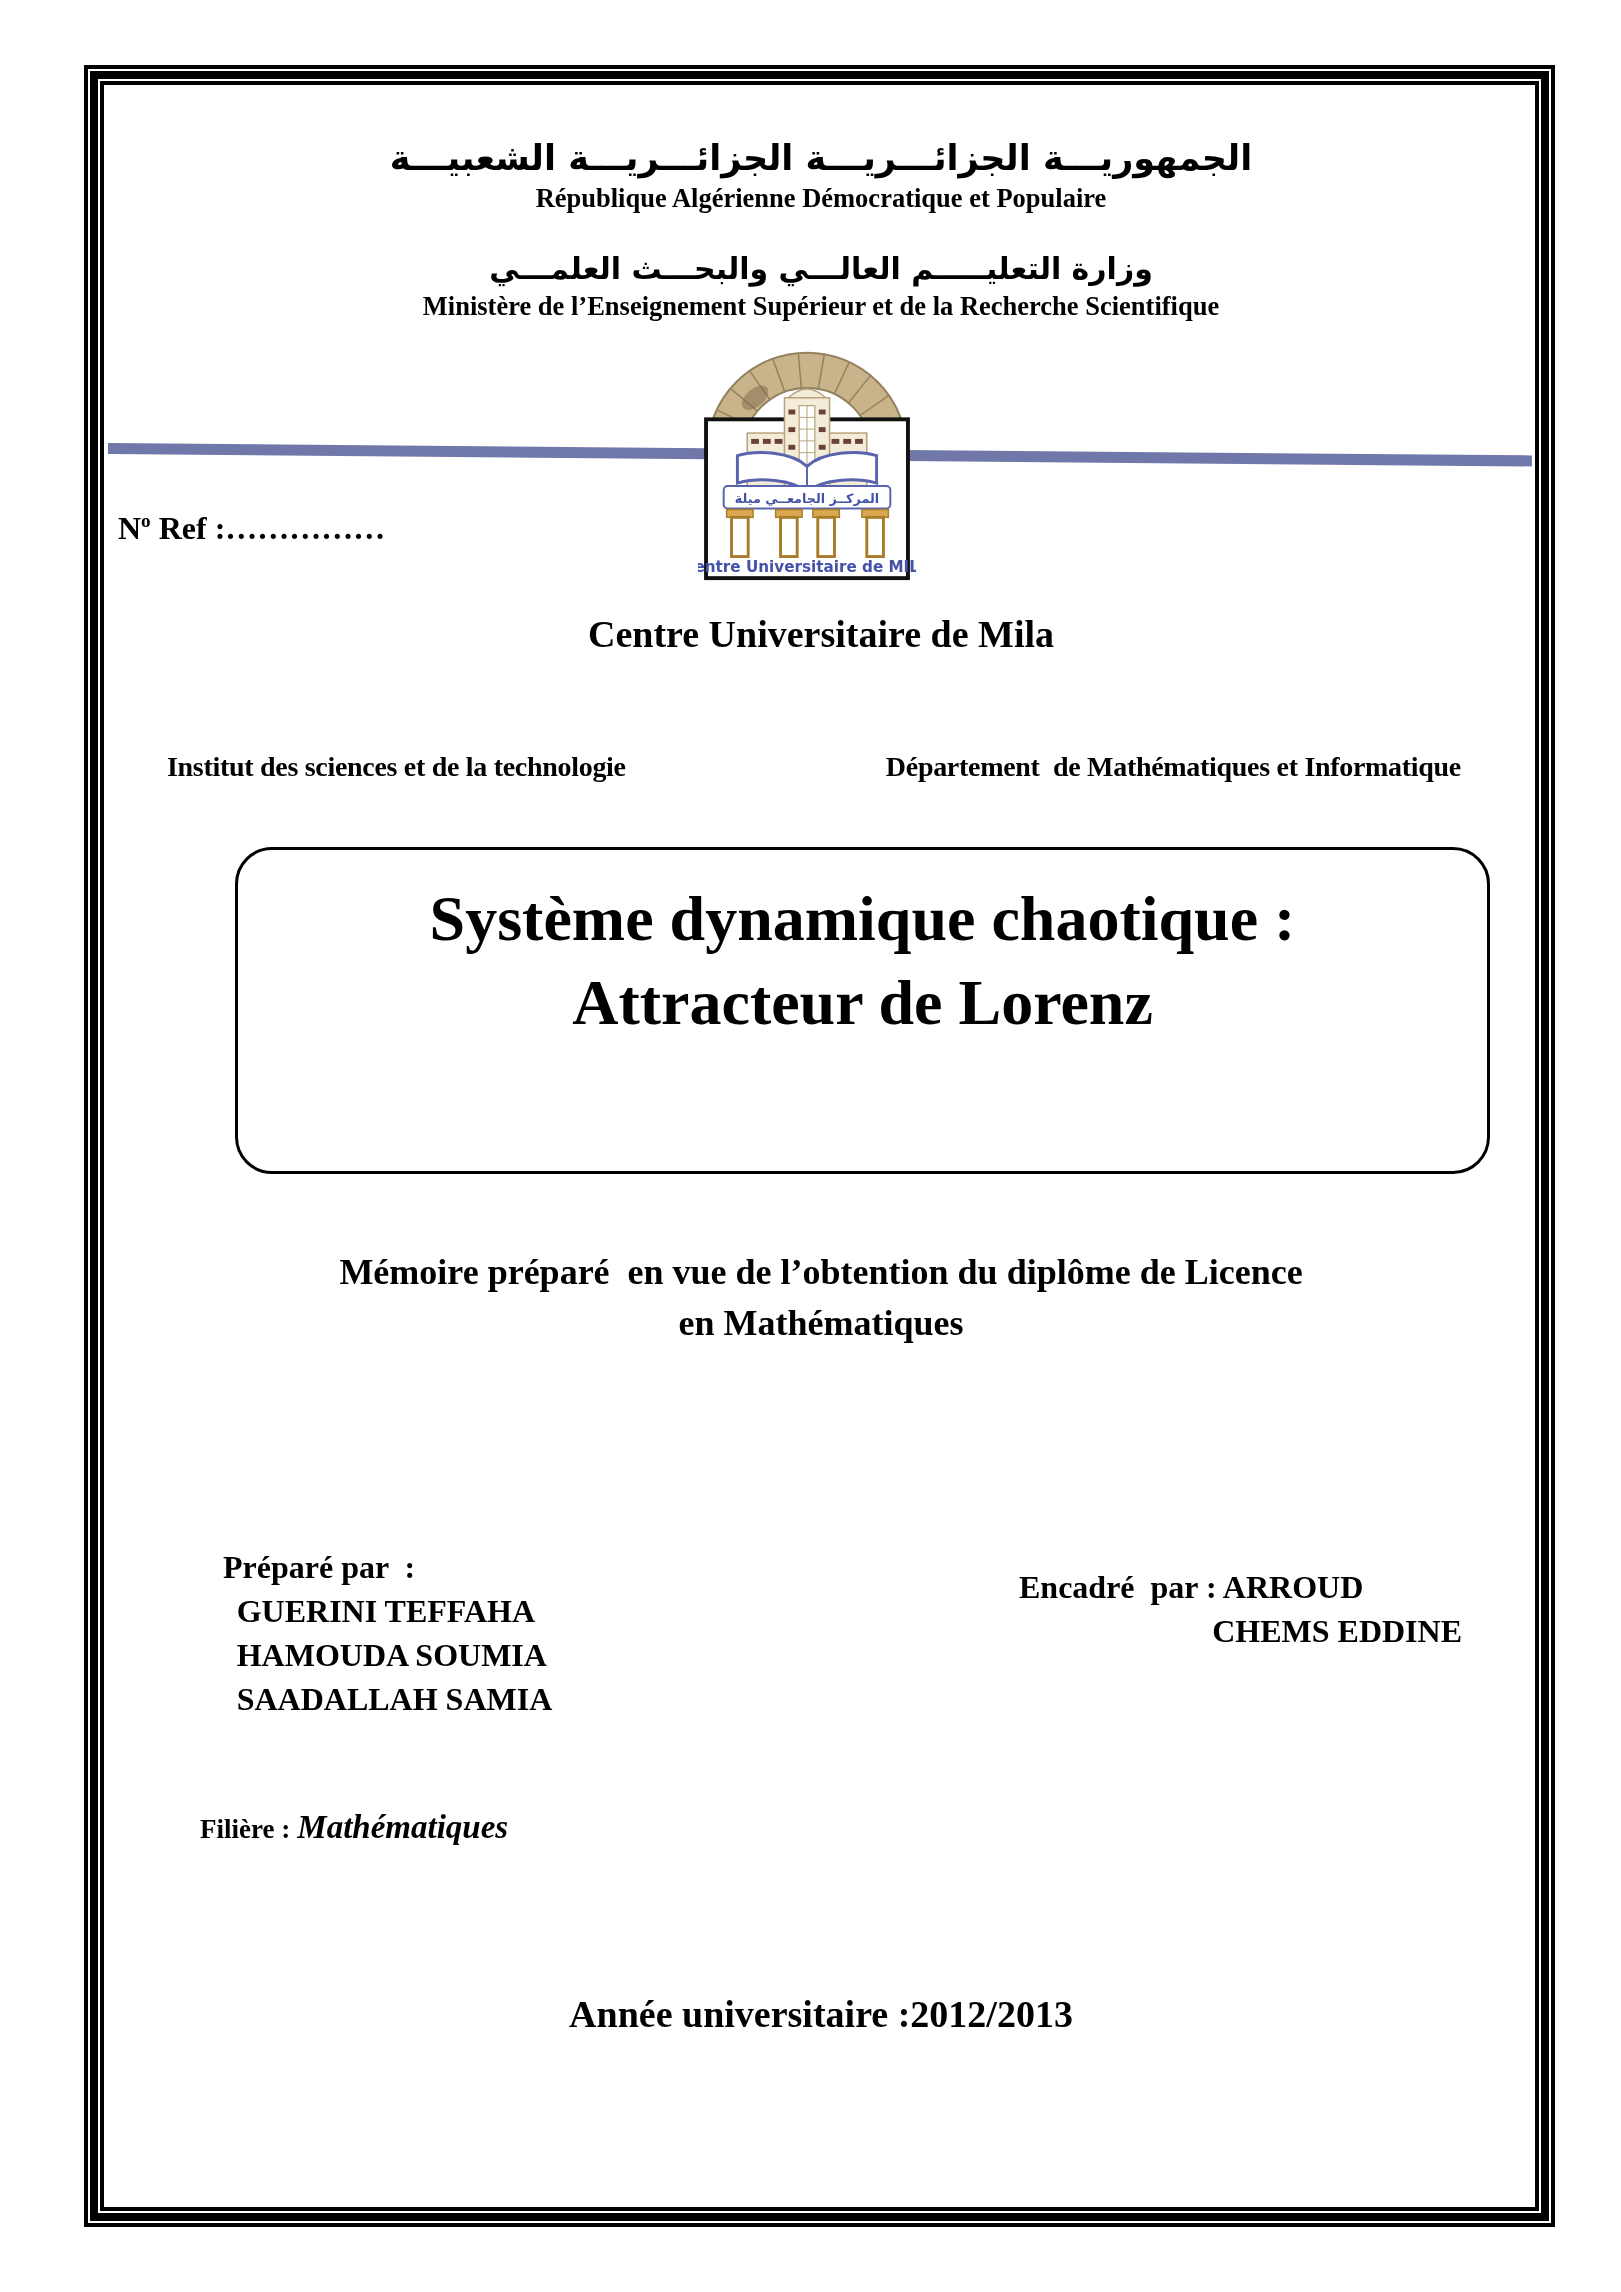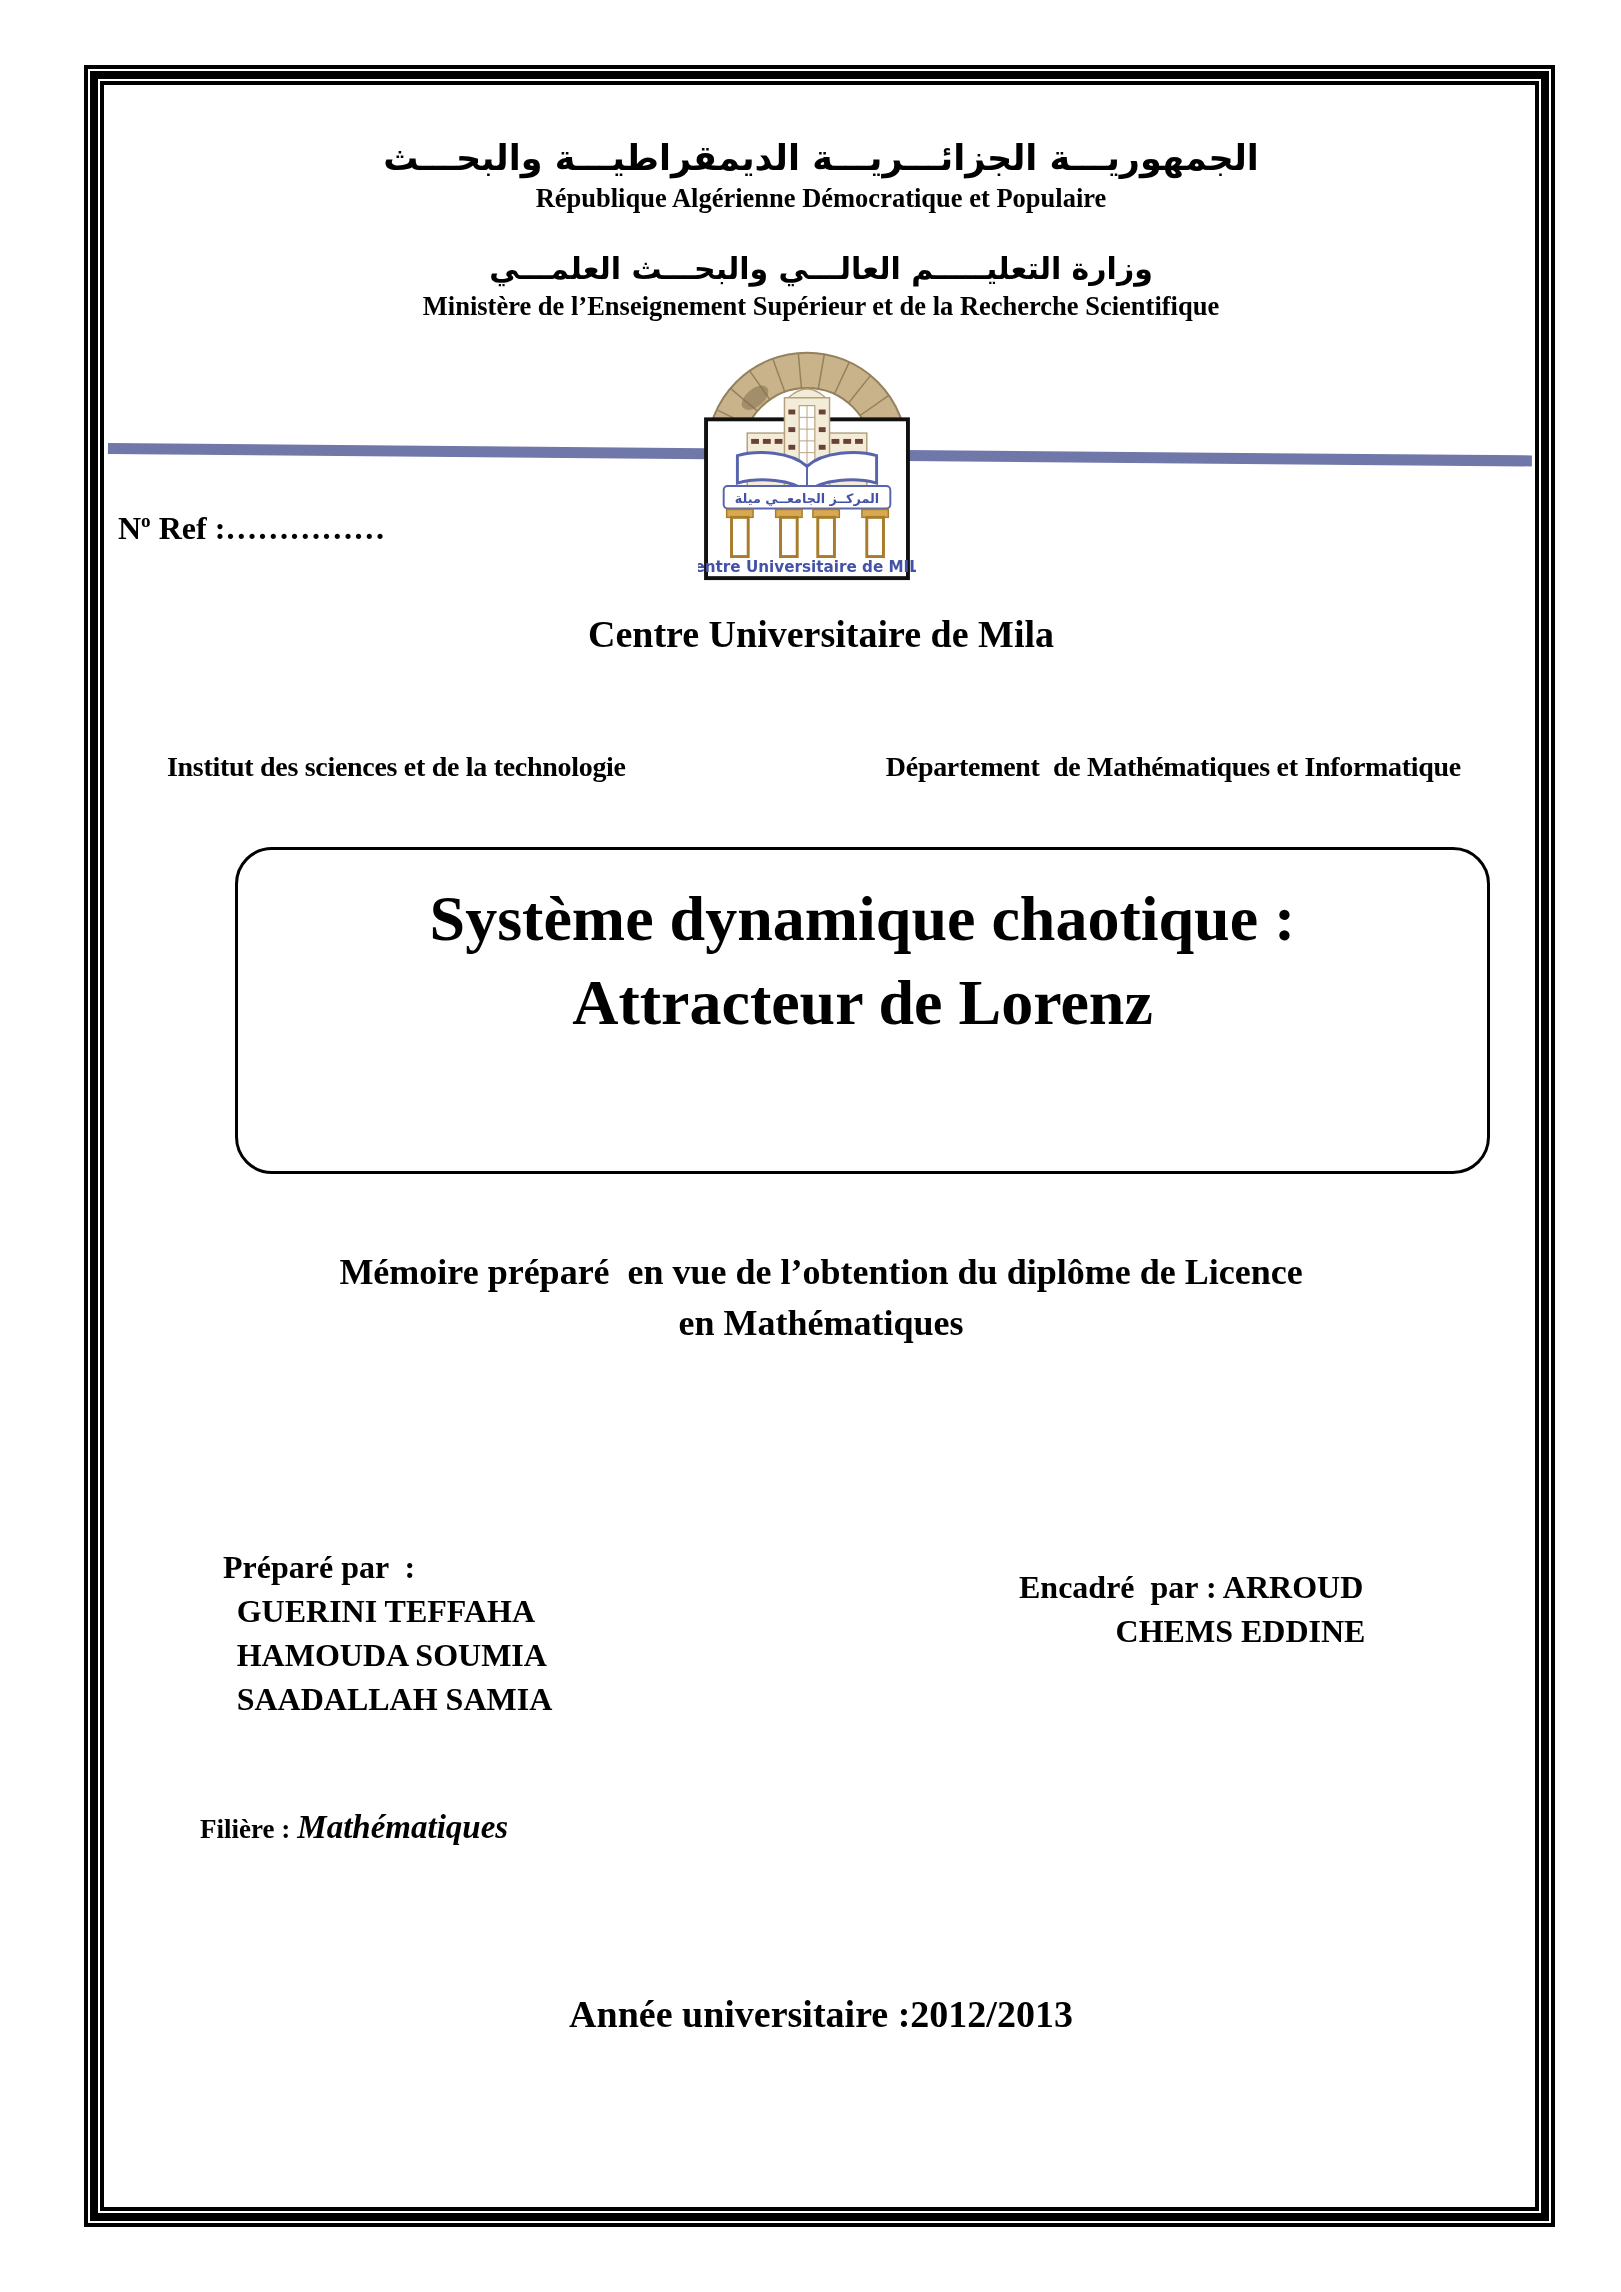--- a/index.html
+++ b/index.html
@@ -29,21 +29,21 @@
             border:3.9px solid #000;border-radius:37px;text-align:center;padding-top:27.4px;}
   .titlebox .t{font-size:64px;font-weight:bold;line-height:84px;}
   .memoire{position:absolute;top:1247px;left:110px;width:1422px;text-align:center;
            font-size:36px;font-weight:bold;line-height:51px;}
   .prep{position:absolute;left:223px;top:1545px;display:flex;font-size:32px;font-weight:bold;flex-direction:column;}
   .prep .names{margin-left:13.7px;}
   .prep .names div{line-height:44px;}
   .prep .lbl{line-height:44px;}
   .sup-block{position:absolute;left:1019px;top:1545px;width:443px;font-size:32px;font-weight:bold;}
   .sup-block .l1{line-height:44px;white-space:nowrap;margin-top:20px;}
-  .sup-block .l2{line-height:44px;text-align:center;}
+  .sup-block .l2{line-height:44px;text-align:right;}
   .track{position:absolute;top:1809px;left:110px;width:1422px;height:59px;}
   .grp{position:absolute;white-space:nowrap;}
   .grp.filiere{left:90px;}
   .grp.specialite{left:645px;}
   .grp .lab{font-size:27px;font-weight:bold;}
   .grp .col{font-size:27.4px;font-weight:bold;}
   .grp .val{font-size:33px;font-weight:bold;font-style:italic;}
   .year{position:absolute;top:1992px;left:110px;width:1422px;text-align:center;
         font-size:38px;font-weight:bold;}
   .pre{white-space:pre-wrap;}
@@ -54,21 +54,21 @@
 
 <div class="page">
 
   <div class="frame">
     <div class="mid">
         <div class="inner"></div>
       </div>
   </div>
 
   <div class="hdr">
-    <div class="ar1">الجمهوريـــة الجزائـــريـــة الديمقراطيـــة والبحـــث</div>
+    <div class="ar1">الجمهوريـــة الجزائـــريـــة الجزائـــريـــة الشعبيـــة</div>
     <div class="fr1">République Algérienne Démocratique et Populaire</div>
     <div class="ar2">وزارة التعليـــــم العالـــي والبحـــث العلمـــي</div>
     <div class="fr2">Ministère de l’Enseignement Supérieur et de la Recherche Scientifique</div>
   </div>
 
   <div class="rule"></div>
 
   <div class="ref"><span>N</span><sup>o</sup><span class="pre"> Ref :……………</span></div>
 
   <svg class="logo" width="218" height="247" viewBox="0 0 222 252" xmlns="http://www.w3.org/2000/svg">

